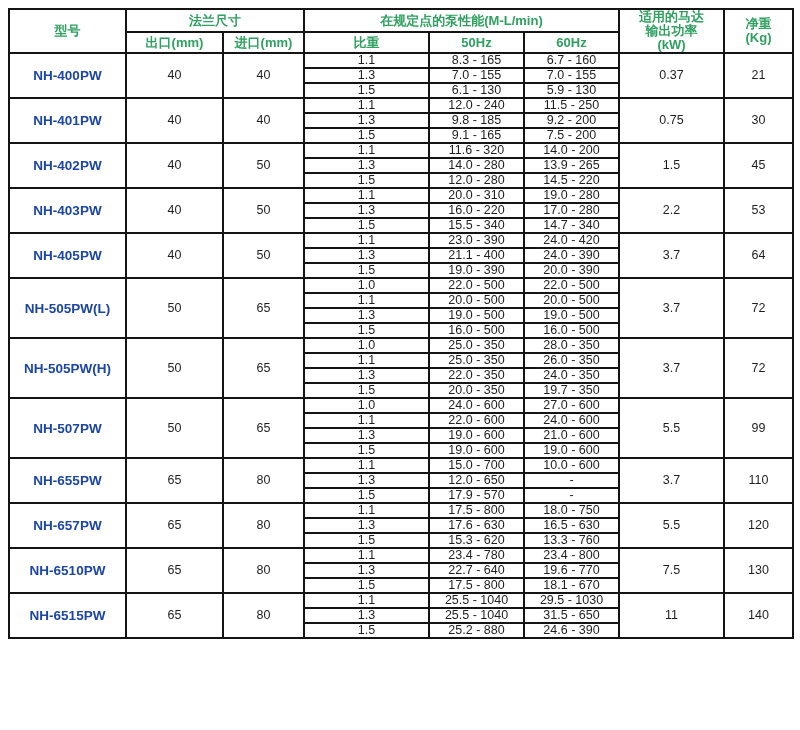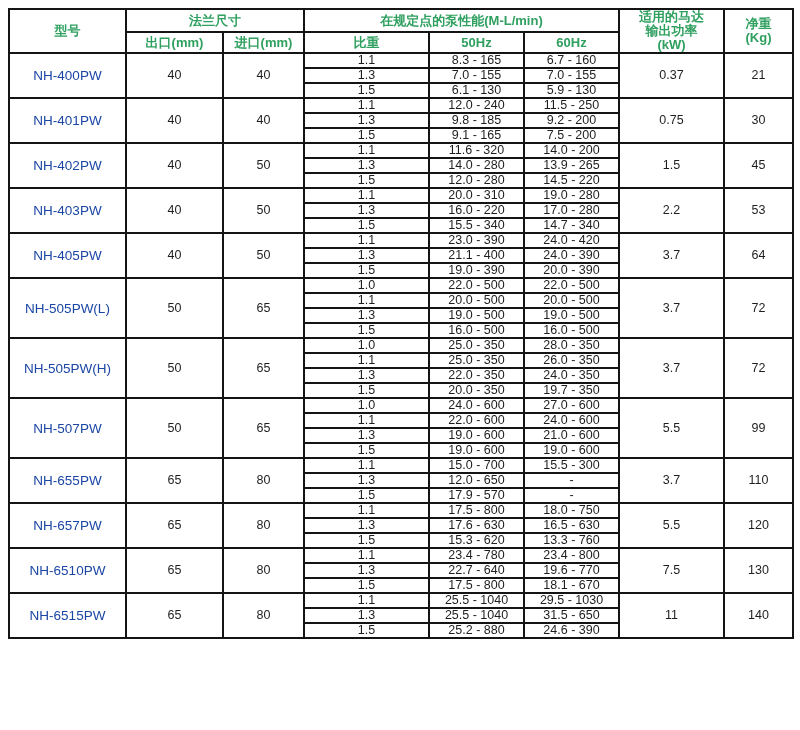--- a/index.html
+++ b/index.html
@@ -47,21 +47,21 @@
   thead .multiline { white-space: normal; margin-left: 25px; }
   thead .multiline span { display: block; }
   tbody tr { height: 15px; }
   tbody td {
     color: var(--text-color);
     font-size: 12.5px;
     line-height: 13px;
   }
   tbody td.model {
     color: var(--model-blue);
-    font-weight: normal;
+    font-weight: bold;
     font-size: 13.5px;
   }
 </style>
 </head>
 <body>
 
 <div class="page">
   <table class="spec">
     <colgroup>
       <col style="width:117px">
@@ -271,21 +271,21 @@
           <td>1.5</td>
           <td>19.0 - 600</td>
           <td>19.0 - 600</td>
         </tr>
         <tr>
           <td class="model" rowspan="3">NH-655PW</td>
           <td rowspan="3">65</td>
           <td rowspan="3">80</td>
           <td>1.1</td>
           <td>15.0 - 700</td>
-          <td>15.5 - 300</td>
+          <td>10.0 - 600</td>
           <td rowspan="3">3.7</td>
           <td rowspan="3">110</td>
         </tr>
         <tr>
           <td>1.3</td>
           <td>12.0 - 650</td>
           <td>-</td>
         </tr>
         <tr>
           <td>1.5</td>

